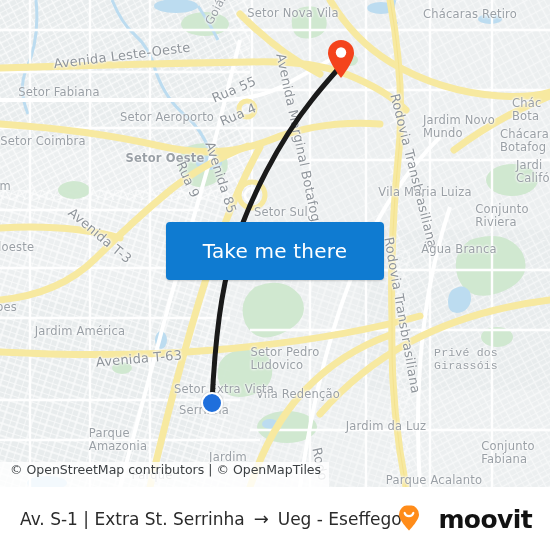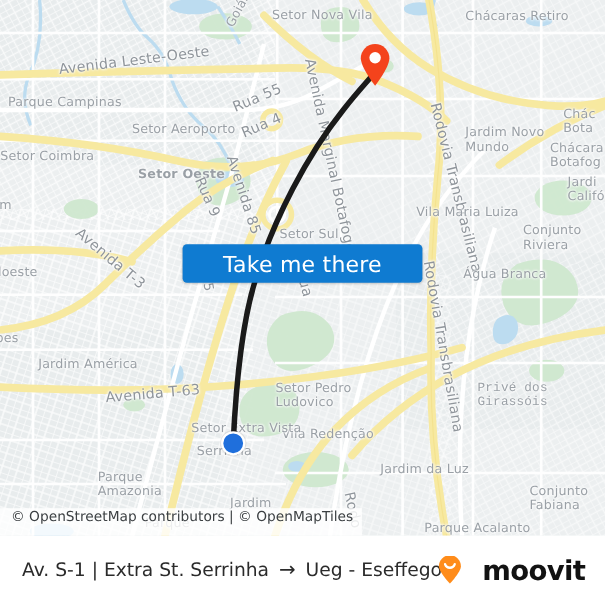--- a/index.html
+++ b/index.html
@@ -46,21 +46,21 @@
     position:absolute;left:201px;top:392px;width:22px;height:22px;
     border-radius:50%;
     background:#1f6fdc;
     border:2px solid #ffffff;
     box-sizing:border-box;
     box-shadow:0 0 0 1px rgba(0,0,0,.08);
   }
 
   
   .cta{
-    position:absolute;left:166px;top:222px;width:218px;height:35px;
+    position:absolute;left:166px;top:222px;width:218px;height:58px;
     background:#0f7bd1;
     border:none;border-radius:4px;
     color:#ffffff;
     font-family:"DejaVu Sans", sans-serif;
     font-size:20px;
     font-weight:400;
     letter-spacing:.2px;
     cursor:pointer;
     display:flex;align-items:center;justify-content:center;
     box-shadow:0 1px 2px rgba(0,0,0,.18);
@@ -242,21 +242,21 @@
       </g>
     </svg>
 
     <div>
       <div class="lbl c" style="left:216px;top:2px;transform:translateX(-50%) rotate(-62deg);">Goiás</div>
       <div class="lbl c" style="left:293px;top:6px;">Setor Nova Vila</div>
       <div class="lbl c" style="left:470px;top:7px;">Chácaras Retiro</div>
       <div class="lbl road c" style="left:122px;top:48px;transform:translateX(-50%) rotate(-7deg);font-size:13px;">Avenida Leste-Oeste</div>
       <div class="lbl road c" style="left:234px;top:82px;transform:translateX(-50%) rotate(-23deg);font-size:13px;">Rua 55</div>
       <div class="lbl road c" style="left:238px;top:107px;transform:translateX(-50%) rotate(-23deg);font-size:13px;">Rua 4</div>
-      <div class="lbl c" style="left:59px;top:85px;">Parque Campinas</div>
+      <div class="lbl c" style="left:59px;top:85px;">Setor Fabiana</div>
       <div class="lbl c" style="left:167px;top:110px;">Setor Aeroporto</div>
       <div class="lbl c" style="left:43px;top:134px;">Setor Coimbra</div>
       <div class="lbl c" style="left:165px;top:151px;font-weight:bold;">Setor Oeste</div>
       <div class="lbl road c" style="left:188px;top:172px;transform:translateX(-50%) rotate(66deg);font-size:13px;">Rua 9</div>
       <div class="lbl road c" style="left:221px;top:170px;transform:translateX(-50%) rotate(72deg);font-size:13px;">Avenida 85</div>
       <div class="lbl road" style="left:288px;top:52px;transform:rotate(78deg);transform-origin:left top;font-size:13px;">Avenida Marginal Botafogo</div>
       <div class="lbl road" style="left:402px;top:92px;transform:rotate(76deg);transform-origin:left top;font-size:13px;">Rodovia Transbrasiliana</div>
       <div class="lbl c two" style="left:459px;top:114px;">Jardim Novo<br>Mundo</div>
       <div class="lbl two" style="left:512px;top:97px;">Chác<br>Bota</div>
       <div class="lbl two" style="left:500px;top:128px;">Chácara<br>Botafog</div>

